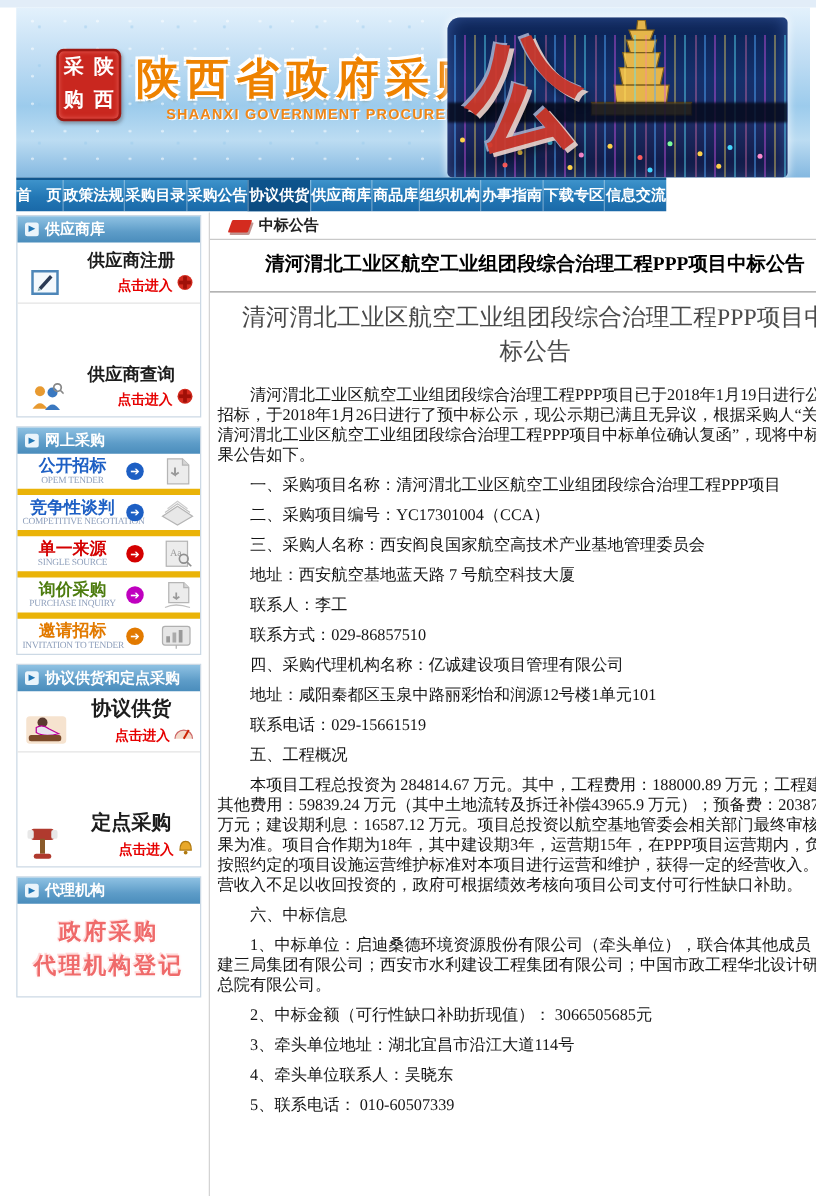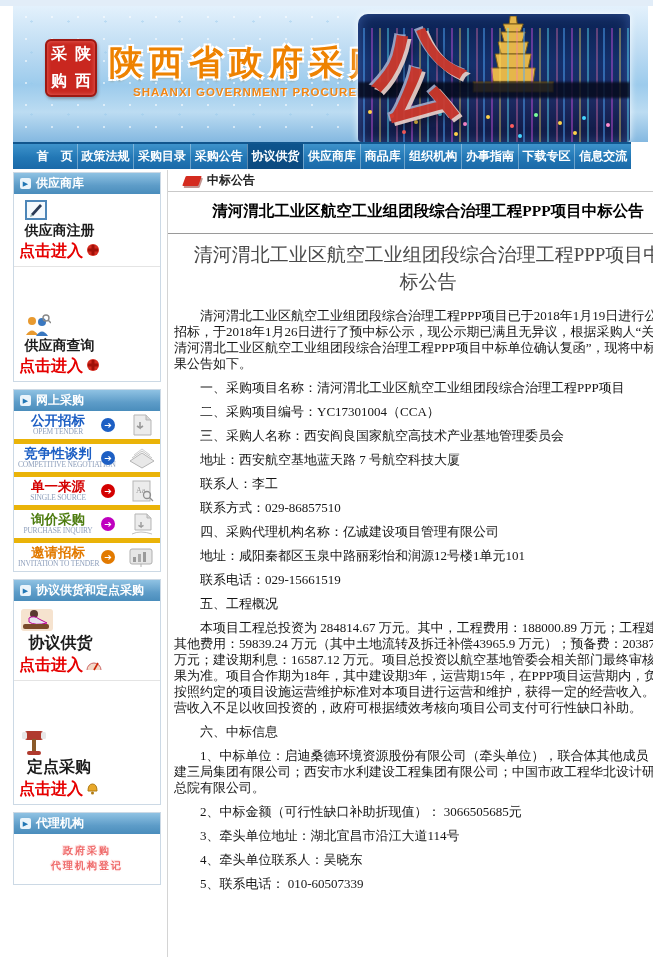--- a/index.html
+++ b/index.html
@@ -40,58 +40,58 @@
   .glights{position:absolute;left:10px;top:96px;width:4px;height:4px;border-radius:50%;background:#ffd24a;
      box-shadow:22px 4px 0 #ff5d5d,46px 10px 0 #ffd24a,70px 2px 0 #45d7ff,95px 12px 0 #ff8bd0,
        118px 5px 0 #ffd24a,142px 14px 0 #ff5d5d,166px 3px 0 #7dff9b,190px 11px 0 #ffd24a,
        214px 6px 0 #45d7ff,238px 13px 0 #ff8bd0,34px 20px 0 #ff5d5d,86px 22px 0 #ffd24a,
        150px 24px 0 #45d7ff,205px 21px 0 #ffd24a;}
   .pagoda{position:absolute;left:50%;top:2px;transform:translateX(-34%);}
   .gong{position:absolute;left:14px;top:14px;font-size:96px;line-height:1;color:#d03a2c;font-weight:bold;
      font-family:"Liberation Serif","DejaVu Serif",serif;transform:rotate(-7deg);opacity:.93;
      text-shadow:3px 3px 0 #e9cfc8,-2px -2px 0 #9fa8c8,5px 7px 8px rgba(0,0,0,.45);}
   
-  .navbar{position:absolute;left:13px;top:142px;width:598px;height:25px;display:flex;align-items:stretch;
-     background:linear-gradient(180deg,#3e93cb 0%,#2277b5 55%,#1a69a8 100%);border-top:2px solid #11568e;padding-left:20px;}
+  .navbar{position:absolute;left:13px;top:142px;width:520px;height:25px;display:flex;align-items:stretch;
+     background:linear-gradient(180deg,#3e93cb 0%,#2277b5 55%,#1a69a8 100%);border-top:2px solid #11568e;}
   .nav-item{flex:1 1 auto;display:flex;align-items:center;justify-content:center;color:#fff;
      font-size:12px;font-weight:bold;text-decoration:none;border-left:1px solid rgba(255,255,255,.35);
      white-space:nowrap;cursor:pointer;}
   .nav-item:first-child{border-left:none;}
   .nav-item.active{background:linear-gradient(180deg,#0d548d,#0c4a7f);}
   
   .sidebar{position:absolute;left:13px;top:172px;width:148px;}
   .panel{border:1px solid #ccd9e5;background:#fff;margin-bottom:7px;}
   .panel-h{height:21px;display:flex;align-items:center;gap:5px;padding:0 6px;
      background:linear-gradient(180deg,#8fc2e3 0%,#5d9cc8 60%,#4a8dbc 100%);
      color:#fff;font-size:12px;font-weight:bold;}
   .panel-h .sq{width:11px;height:11px;background:#eaf4fb;border-radius:2px;color:#2277b5;
      font-size:7px;line-height:11px;text-align:center;}
-  .link-item{display:flex;align-items:flex-start;padding:4px 5px;border-bottom:1px solid #e4e4e4;min-height:40px;cursor:pointer;flex-direction:column;}
+  .link-item{display:flex;align-items:flex-end;padding:4px 5px;border-bottom:1px solid #e4e4e4;min-height:40px;cursor:pointer;}
   .link-item:last-child{border-bottom:none;margin-top:42px;}
   .li-icon{width:36px;display:flex;justify-content:center;}
   .li-body{flex:1;}
   .li-name{font-size:14px;font-weight:bold;color:#1c1c1c;text-align:center;}
   .li-name.big{font-size:16px;}
   .li-cta{display:flex;justify-content:flex-end;align-items:center;gap:3px;margin-top:1px;}
-  .cta-text{color:#e60000;font-size:16px;font-weight:bold;}
+  .cta-text{color:#e60000;font-size:11px;font-weight:bold;}
   .m-item{display:flex;align-items:center;height:28px;border-bottom:5px solid #eab308;padding:0 4px;cursor:pointer;}
   .m-item:last-child{border-bottom:none;}
   .m-text{width:80px;text-align:center;line-height:1.05;}
   .m-name{font-size:13.5px;font-weight:bold;}
   .m-en{font-size:7.5px;color:#8fa0bc;font-family:"Liberation Serif","DejaVu Serif",serif;
      letter-spacing:-.2px;white-space:nowrap;}
   .m-circle{width:14px;height:14px;border-radius:50%;color:#fff;font-size:9px;line-height:14px;
      text-align:center;margin:0 3px;flex:0 0 auto;}
   .m-ico{margin-left:auto;display:flex;}
   .c-blue{color:#1d5fc4;}  .bg-blue{background:#1d5fc4;}
   .c-red{color:#d40000;}   .bg-red{background:#d40000;}
   .c-purple{color:#4d7c0f;}.bg-purple{background:#bf00bf;}
   .c-orange{color:#e27a00;}.bg-orange{background:#e27a00;}
   .agency-body{padding:9px 2px 11px;text-align:center;cursor:pointer;}
-  .agency-line{font-size:10px;font-weight:bold;letter-spacing:2px;color:#ef6a6a;
+  .agency-line{font-size:18px;font-weight:bold;letter-spacing:2px;color:#ef6a6a;
      text-shadow:1px 1px 0 #fff,-1px -1px 0 #ffd9d9,0 0 2px #ffc4c4;line-height:1.5;
      font-family:"Liberation Serif","DejaVu Serif",serif;}
   
   .main{position:absolute;left:167px;top:170px;width:522px;height:787px;background:#fff;
      border-left:1px solid #d4d4d4;border-right:1px solid #d4d4d4;box-sizing:border-box;overflow:hidden;}
   .crumb{height:21px;display:flex;align-items:center;gap:7px;padding:0 10px 0 16px;
      border-bottom:1px solid #c9c9c9;}
   .flag{width:16px;height:10px;background:#d42b1f;transform:skewX(-20deg);border-radius:1px;
      box-shadow:2px 2px 0 rgba(120,20,10,.45);}
   .crumb-label{font-size:12px;font-weight:bold;color:#222;}

